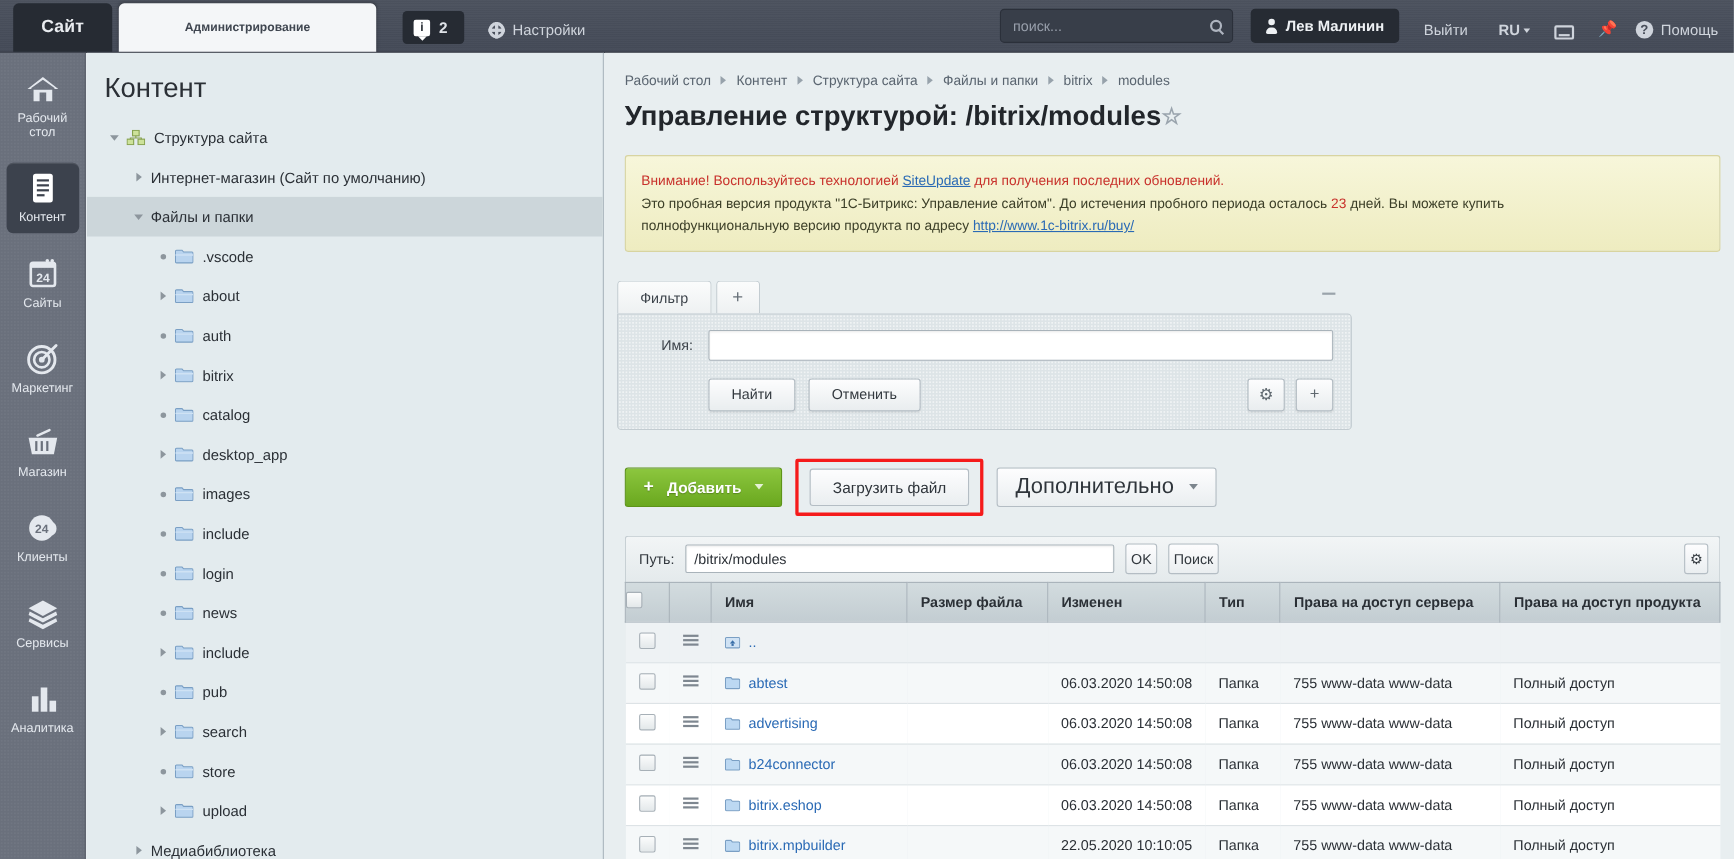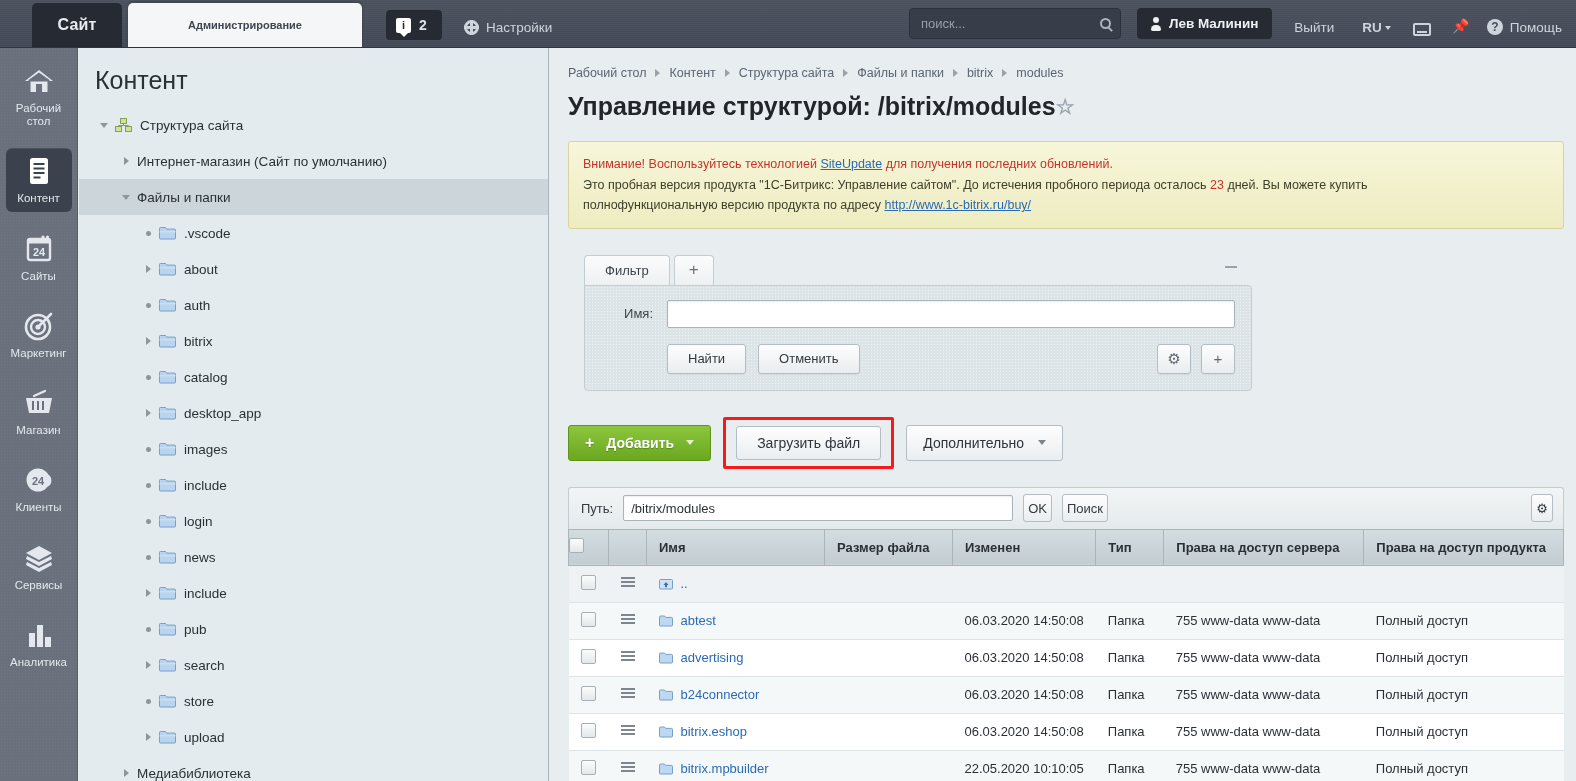--- a/index.html
+++ b/index.html
@@ -15,21 +15,20 @@
   
   .topbar {
     position: absolute; top: 0; left: 0;
     width: 1576px; height: 48px;
     background: #474d59;
     background-image:
       repeating-linear-gradient(0deg, rgba(255,255,255,.025) 0 1px, transparent 1px 2px),
       linear-gradient(#4b515d, #434956);
     display: flex; align-items: flex-end;
     border-bottom: 1px solid #2f343d;
-    padding-left: 20px;
   }
   .tab-site {
     margin-left: 12px; margin-bottom: 0;
     width: 90px; height: 44px;
     background: #262b33;
     border-radius: 5px 5px 0 0;
     color: #e9ecf0; font-size: 16px; font-weight: bold;
     display: flex; align-items: center; justify-content: center;
     letter-spacing: .2px;
   }
@@ -223,21 +222,21 @@
     border: 1px solid #d8d4a0;
     border-radius: 3px;
     padding: 12px 14px;
     font-size: 12.5px; line-height: 1.65; color: #3c3f28;
   }
   .notice .warn { color: #c8322c; }
   .notice a { color: #2a6ab5; }
   .notice .num { color: #c8322c; font-weight: normal; }
 
   
-  .filter-wrap { margin: 26px 0 0 34px; width: 668px; }
+  .filter-wrap { margin: 26px 0 0 11px; width: 668px; }
   .filter-tabs { display: flex; align-items: flex-end; gap: 4px; height: 30px; }
   .ftab {
     background: linear-gradient(#fbfcfc, #eef1f2);
     border: 1px solid #c3ccd1; border-bottom: 0;
     border-radius: 4px 4px 0 0;
     padding: 0 20px; height: 30px;
     display: flex; align-items: center;
     font-size: 13px; color: #3d444b;
   }
   .ftab.plus { padding: 0 14px; font-size: 17px; color: #69727a; }
@@ -298,21 +297,21 @@
     height: 34px; padding: 0 20px;
     display: flex; align-items: center;
     font-size: 14px; color: #2f353b;
   }
   .btn-more {
     margin-left: 12px;
     background: linear-gradient(#fdfdfe, #eaeef0);
     border: 1px solid #b4bdc4; border-radius: 3px;
     height: 36px; padding: 0 16px;
     display: flex; align-items: center; gap: 14px;
-    font-size: 14px; color: #2f353b;
+    font-size: 20px; color: #2f353b;
   }
   .btn-more .cd {
     border-left: 4px solid transparent; border-right: 4px solid transparent;
     border-top: 5px solid #7c858d;
   }
 
   
   .pathbar {
     margin: 18px 12px 0 18px;
     background: linear-gradient(#f2f5f6, #e4eaec);

